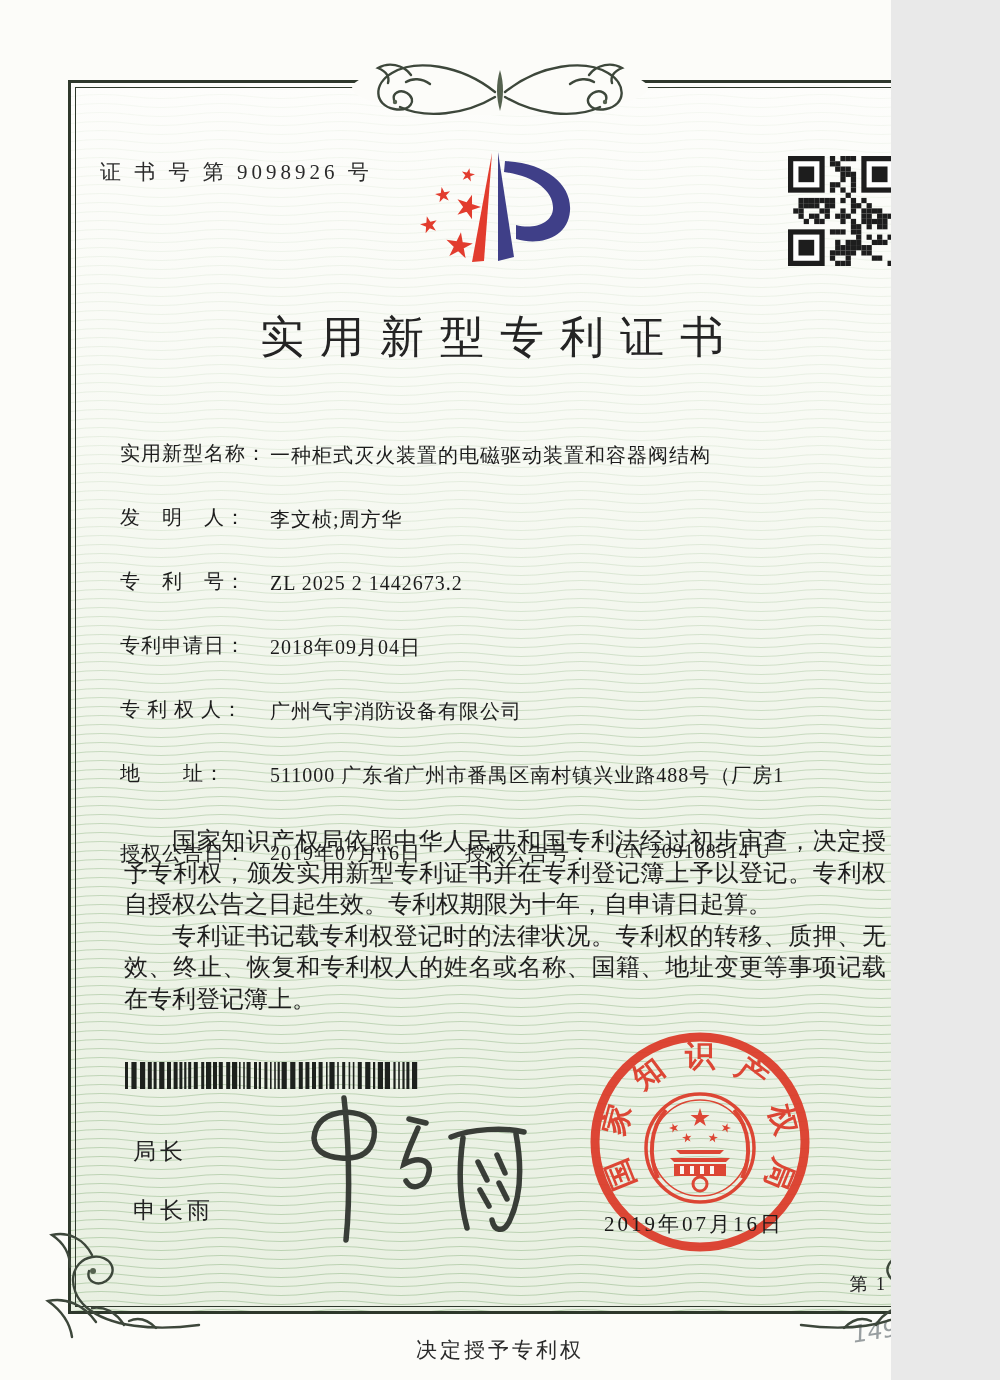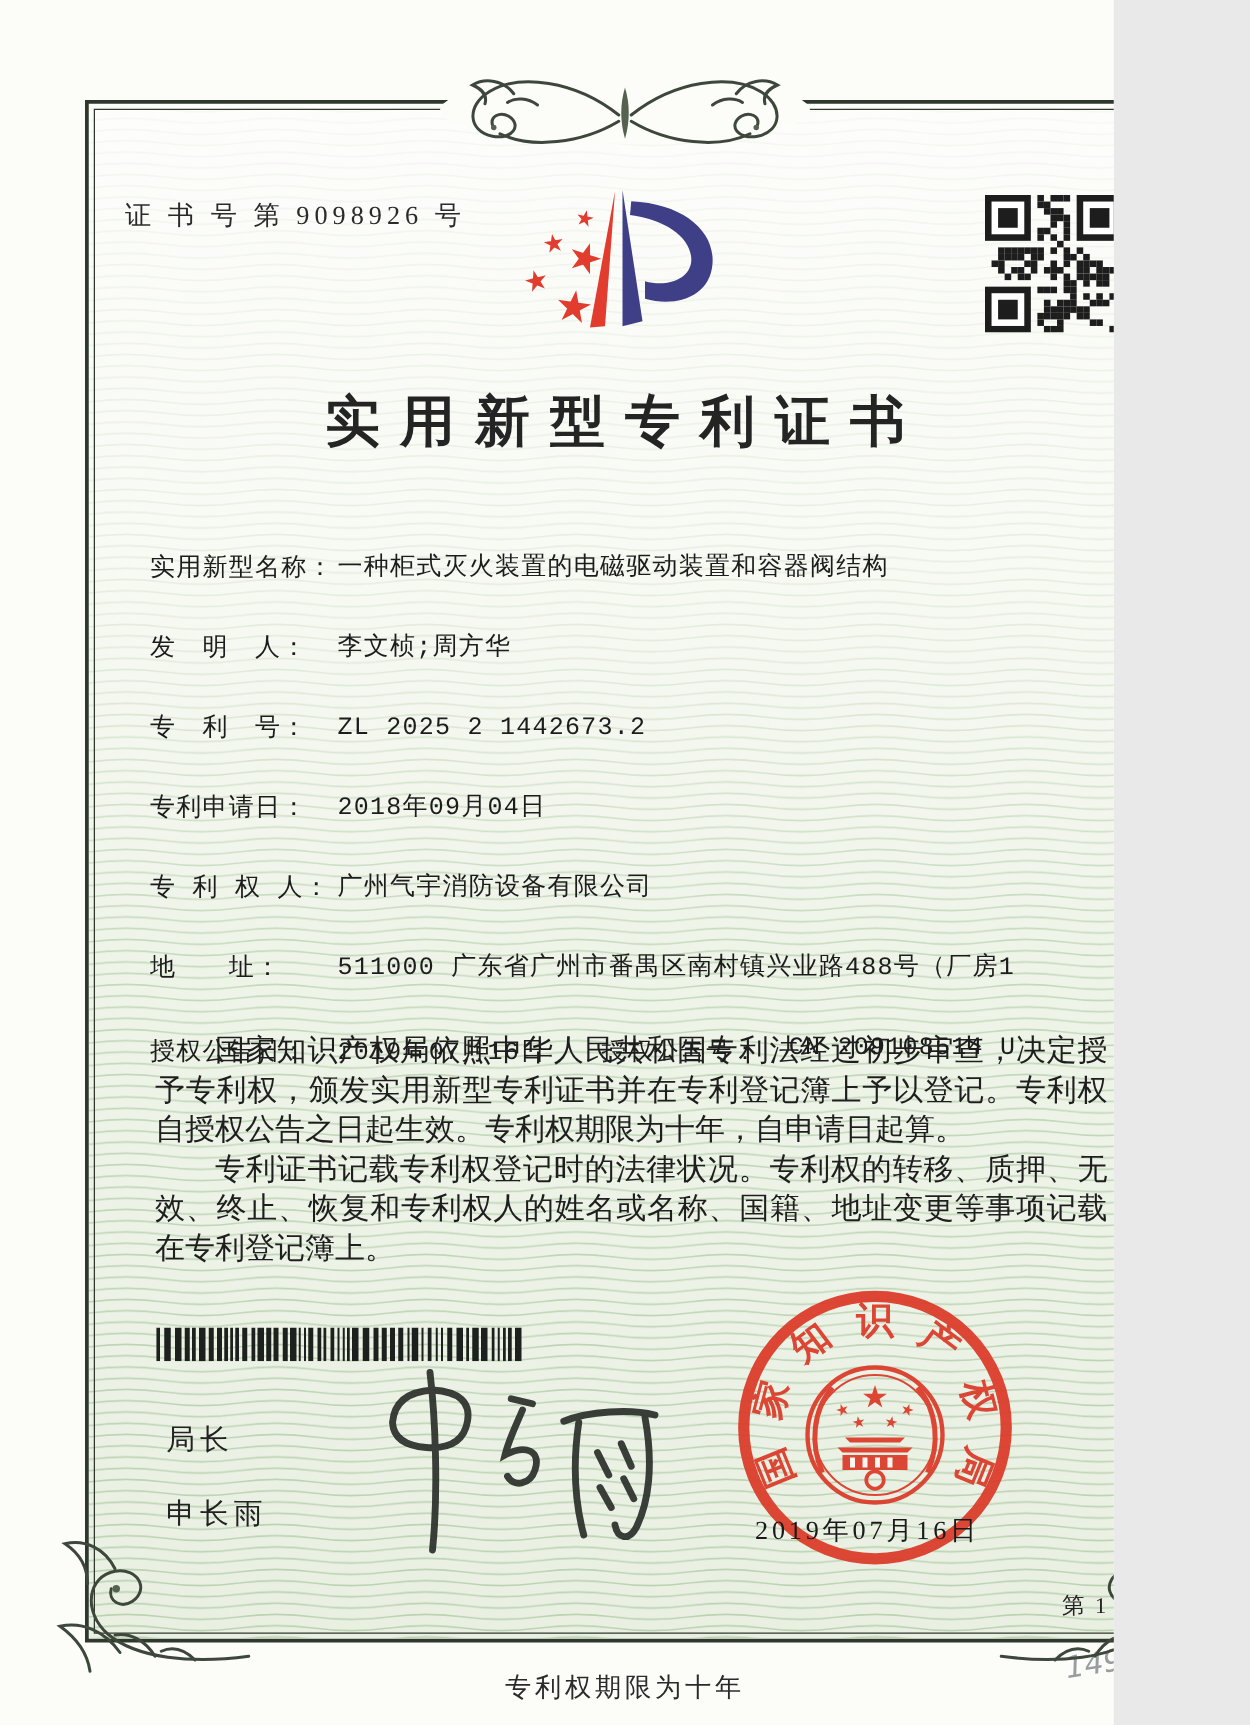--- a/index.html
+++ b/index.html
@@ -9,25 +9,25 @@
   .frame{position:absolute;left:68px;top:80px;width:862px;height:1228px;
          border:3px solid #2e382c;
          background:linear-gradient(180deg,#fdfdfb 0%,#f8faf4 28%,#eff4e9 55%,#e9f0e2 100%);}
   .frame-inner{position:absolute;inset:4px;border:1px solid #2e382c;pointer-events:none;}
   .guilloche{position:absolute;inset:0;width:100%;height:100%;}
   
   .cert-no{position:absolute;left:100px;top:158px;font-size:21px;letter-spacing:4px;color:#2a2a2a;}
   .logo{position:absolute;left:412px;top:143px;width:178px;height:152px;}
   .qr{position:absolute;left:788px;top:156px;width:110px;height:110px;}
   .title{position:absolute;left:0;top:308px;width:1000px;text-align:center;
-         font-size:44px;font-weight:bold;letter-spacing:16px;color:#242424;}
+         font-size:44px;font-weight:normal;letter-spacing:16px;color:#242424;}
   
   .fields{position:absolute;left:120px;top:440px;width:720px;font-size:20px;letter-spacing:1px;}
-  .frow{display:flex;align-items:flex-start;margin-bottom:34px;font-family:Liberation Mono, monospace;}
-  .frow.tight{margin-bottom:39px;}
+  .frow{display:flex;align-items:flex-start;margin-bottom:34px;}
+  .frow.tight{margin-bottom:52px;}
   .flabel{flex:0 0 150px;white-space:nowrap;}
   .fvalue{flex:1;line-height:30px;}
   .fvalue .l2{display:block;}
   .grant-row{display:flex;margin-top:-2px;}
   .grant-no-label{margin-left:44px;}
   
   .paras{position:absolute;left:124px;top:826px;width:762px;font-size:24px;line-height:31.5px;
          text-align:justify;color:#1e1e1e;}
   .paras p{margin:0;text-indent:2em;}
   
@@ -398,16 +398,16 @@
         <rect x="10" y="18" width="4" height="8" fill="#fdf6f3" stroke="none"></rect>
         <circle cy="36" r="7" fill="none" stroke-width="3"></circle>
         <path d="M-42,30 C-52,8 -50,-20 -34,-38" fill="none" stroke-width="4"></path>
         <path d="M42,30 C52,8 50,-20 34,-38" fill="none" stroke-width="4"></path>
       </g>
     </g>
   </svg>
   <div class="seal-date">2019年07月16日</div>
 
   <div class="page-info">第 1 页 (共 2 页)</div>
-  <div class="back-note">专利权期限为十年</div>
+  <div class="back-note">决定授予专利权</div>
   <div class="hand-number">1496</div>
 
 </div>
 
 </body></html>

